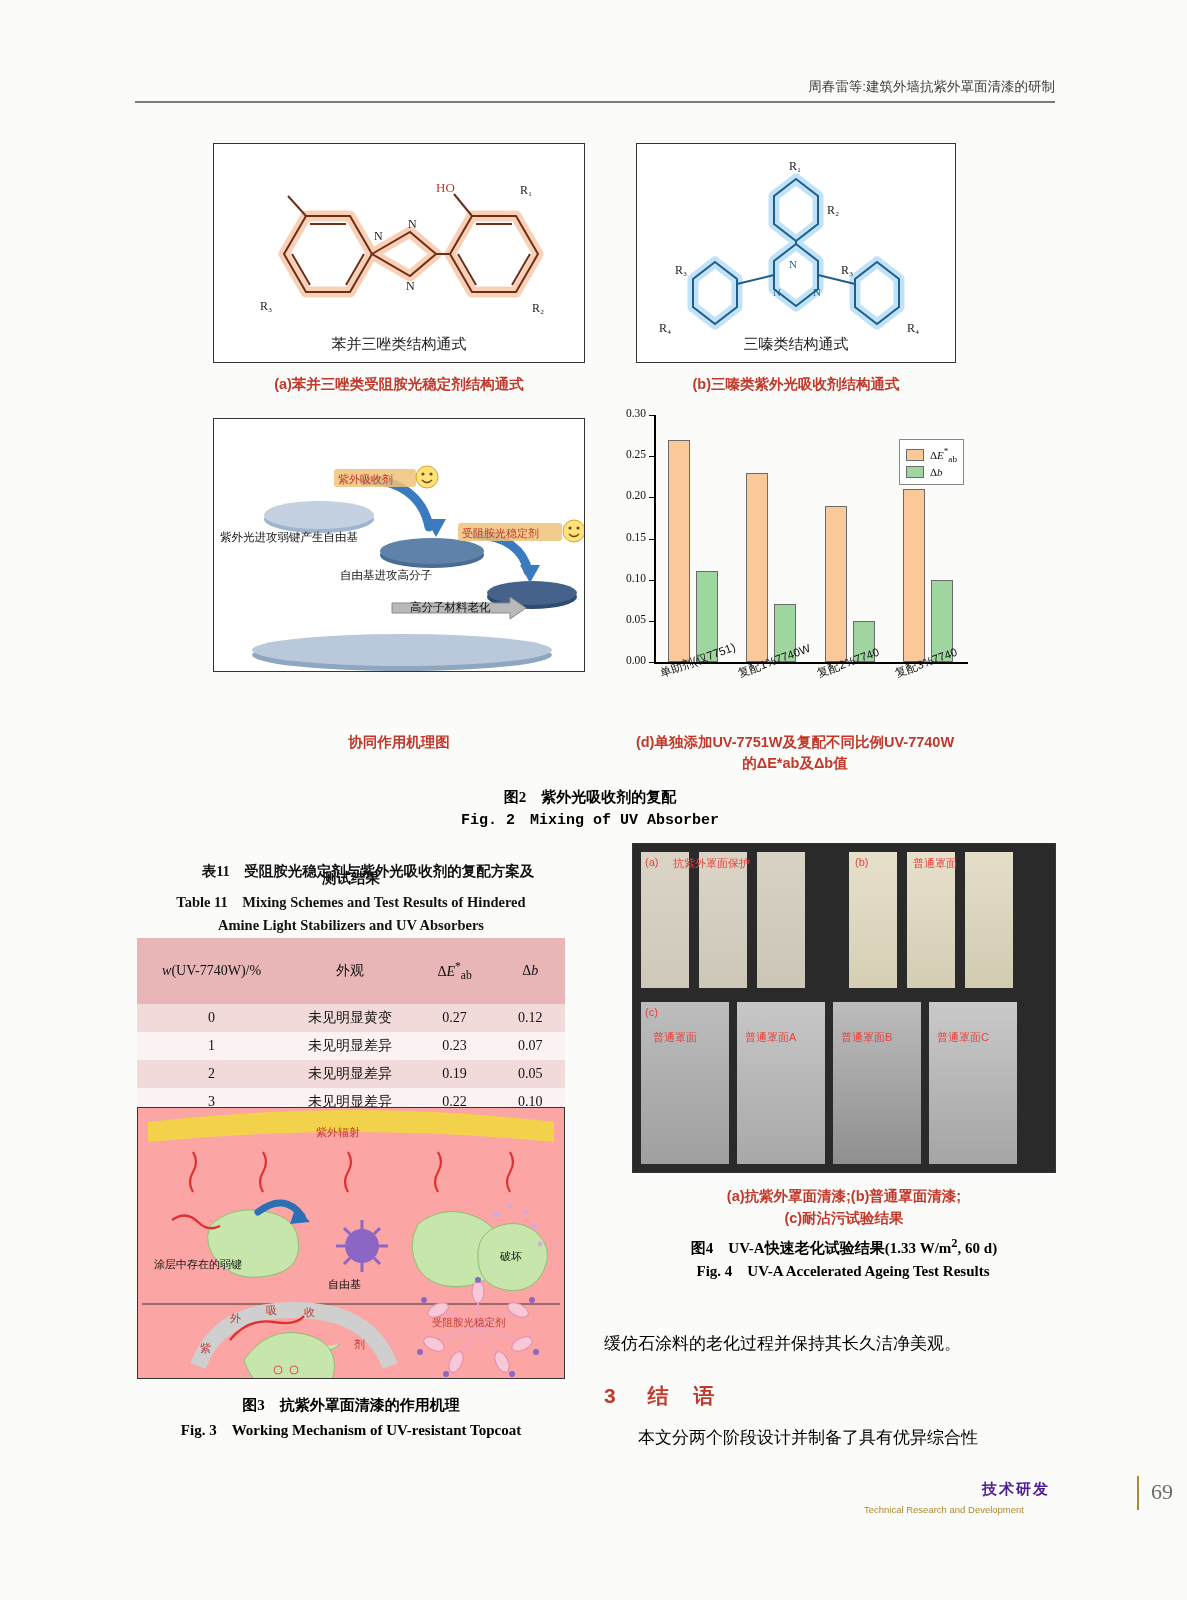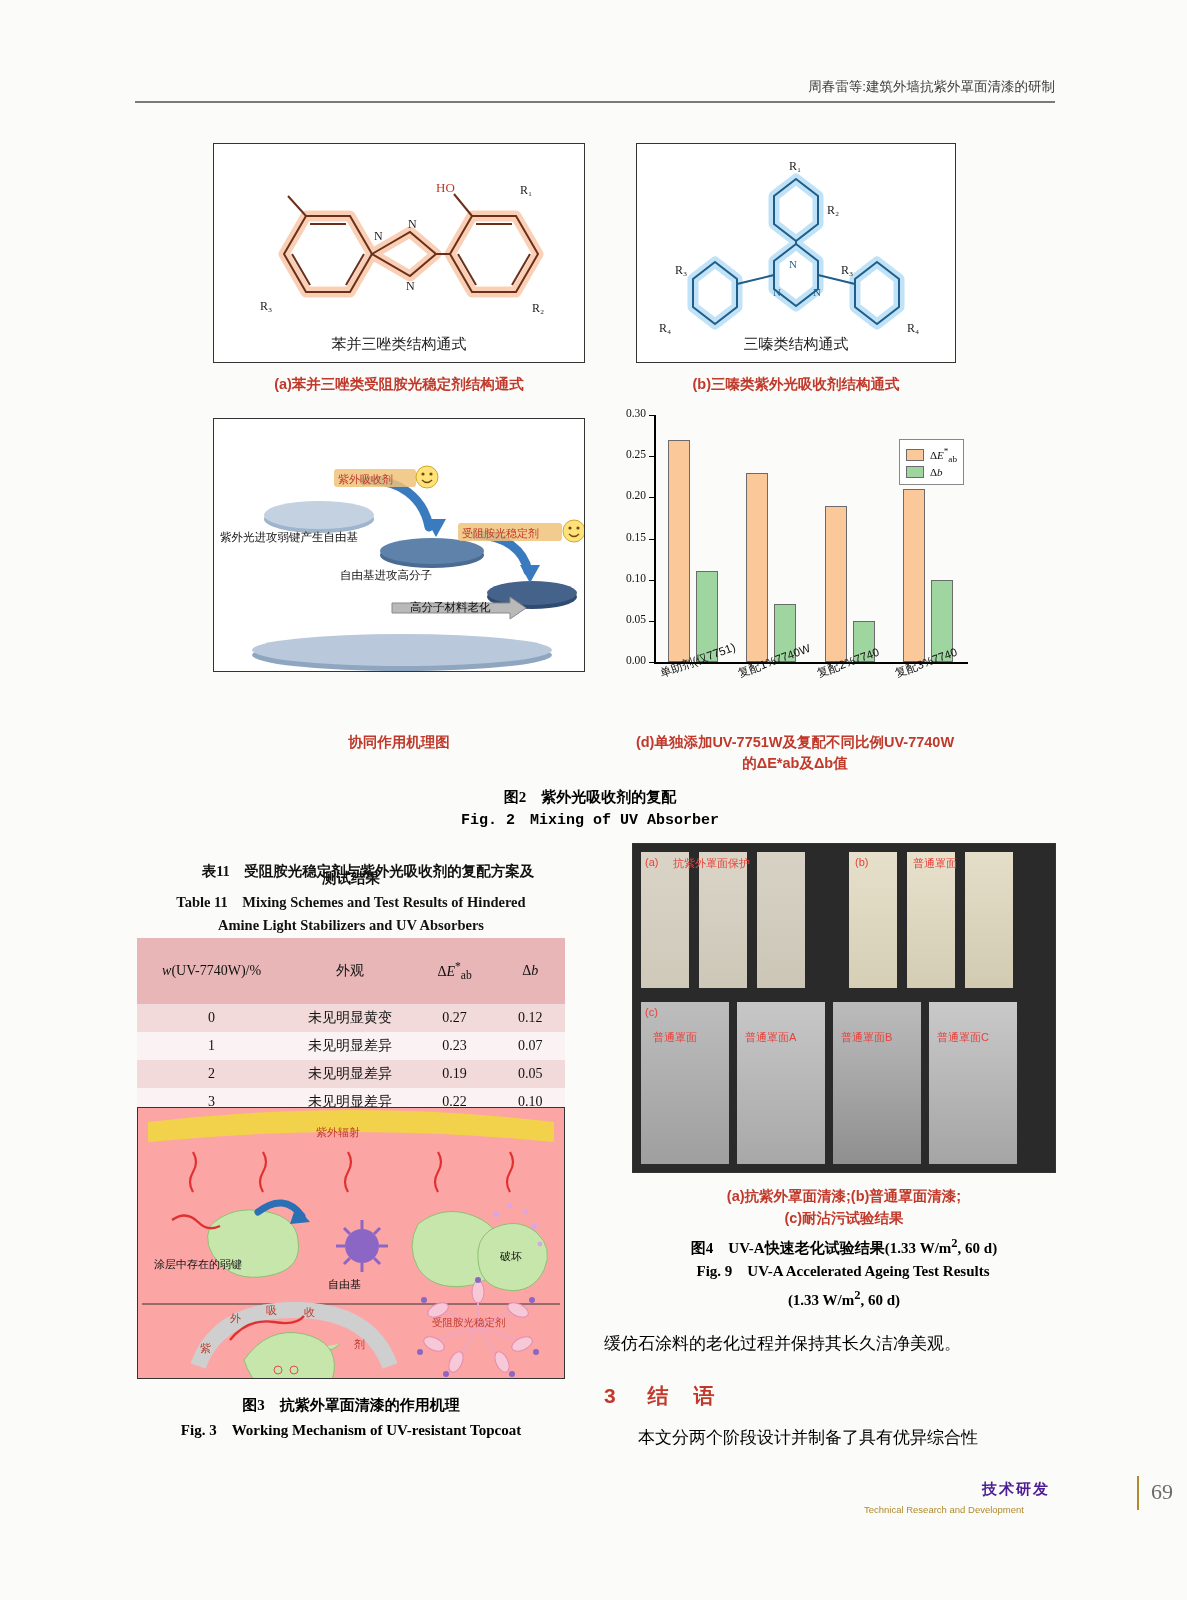--- a/index.html
+++ b/index.html
@@ -416,22 +416,21 @@
     <span class="ph-lab" style="left:12px;top:162px;">(c)</span>
     <span class="ph-lab" style="left:20px;top:186px;">普通罩面</span>
     <span class="ph-lab" style="left:112px;top:186px;">普通罩面A</span>
     <span class="ph-lab" style="left:208px;top:186px;">普通罩面B</span>
     <span class="ph-lab" style="left:304px;top:186px;">普通罩面C</span>
   </div>
 
   <div class="cap" style="left:632px;top:1186px;width:424px;">(a)抗紫外罩面清漆;(b)普通罩面清漆;</div>
   <div class="cap" style="left:632px;top:1208px;width:424px;">(c)耐沾污试验结果</div>
   <div class="figcap" style="left:620px;top:1234px;width:448px;">图4　UV-A快速老化试验结果(1.33 W/m<sup>2</sup>, 60 d)</div>
-  <div class="figcap" style="left:608px;top:1260px;width:470px;">Fig. 9　UV-A Accelerated Ageing Test Results</div>
-  <div class="figcap" style="left:620px;top:1286px;width:448px;">(1.33 W/m<sup>2</sup>, 60 d)</div>
+  <div class="figcap" style="left:608px;top:1260px;width:470px;">Fig. 4　UV-A Accelerated Ageing Test Results</div>
 
   <div class="btext" style="left:604px;top:1330px;width:448px;">缓仿石涂料的老化过程并保持其长久洁净美观。</div>
   <div class="sec-h" style="left:604px;top:1382px;">
     <span>3</span>
     <span style="display:inline-block;width:14px"></span>
     <span>结　语</span>
   </div>
   <div class="btext" style="left:604px;top:1424px;width:448px;text-indent:34px;">本文分两个阶段设计并制备了具有优异综合性</div>
 
   <div class="foot-cn">技术研发</div>

